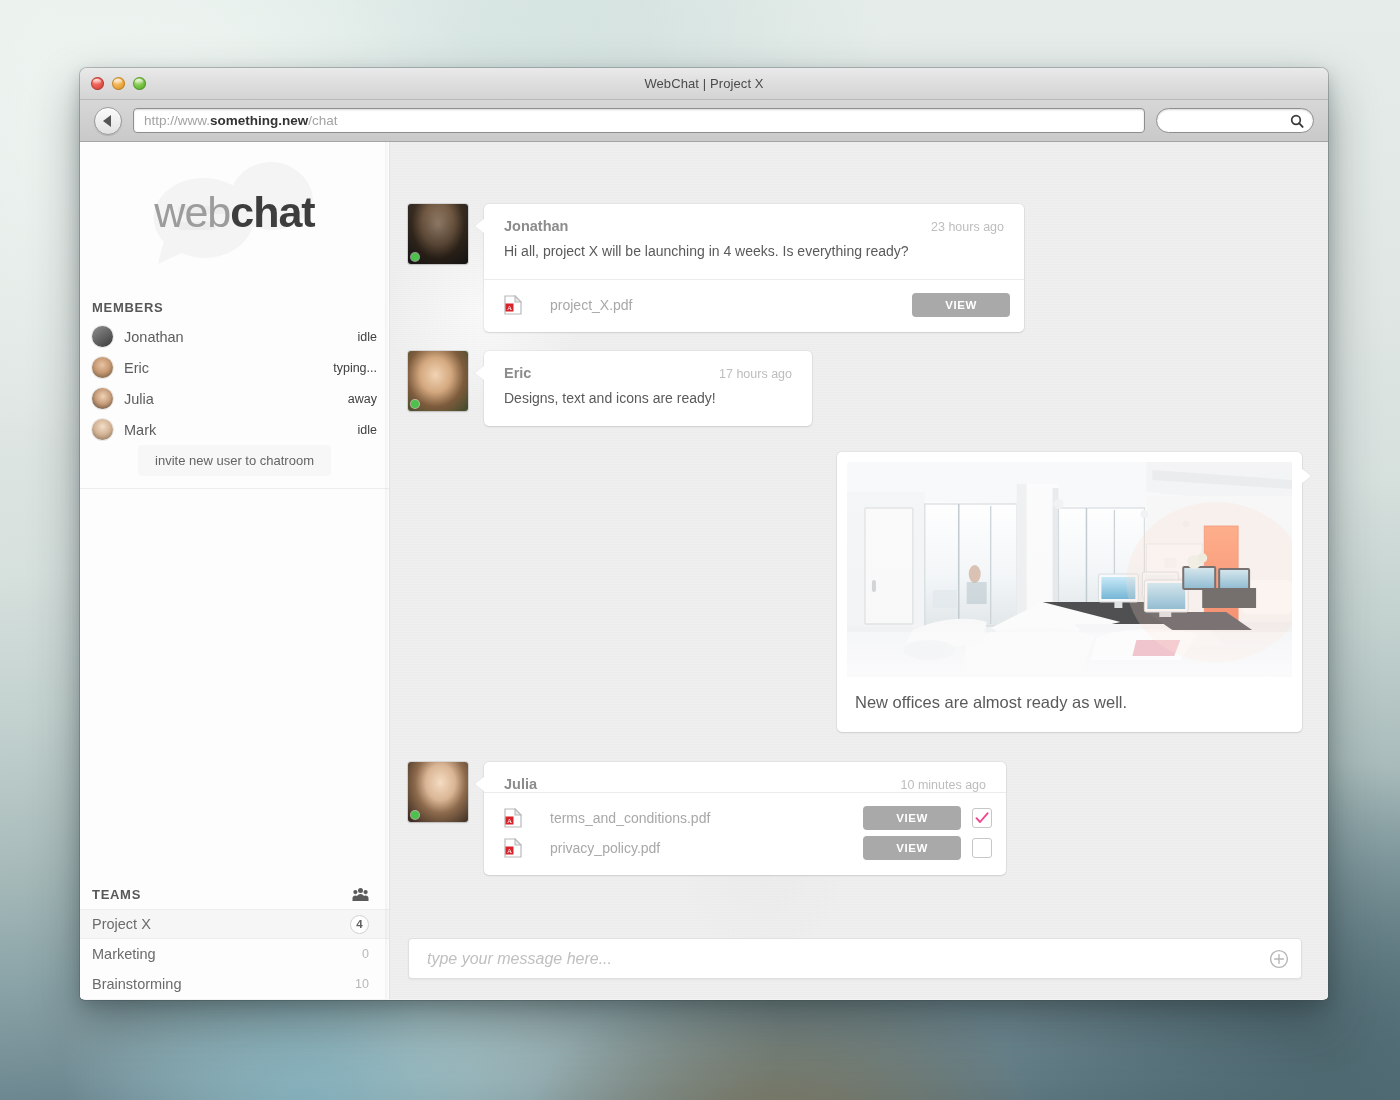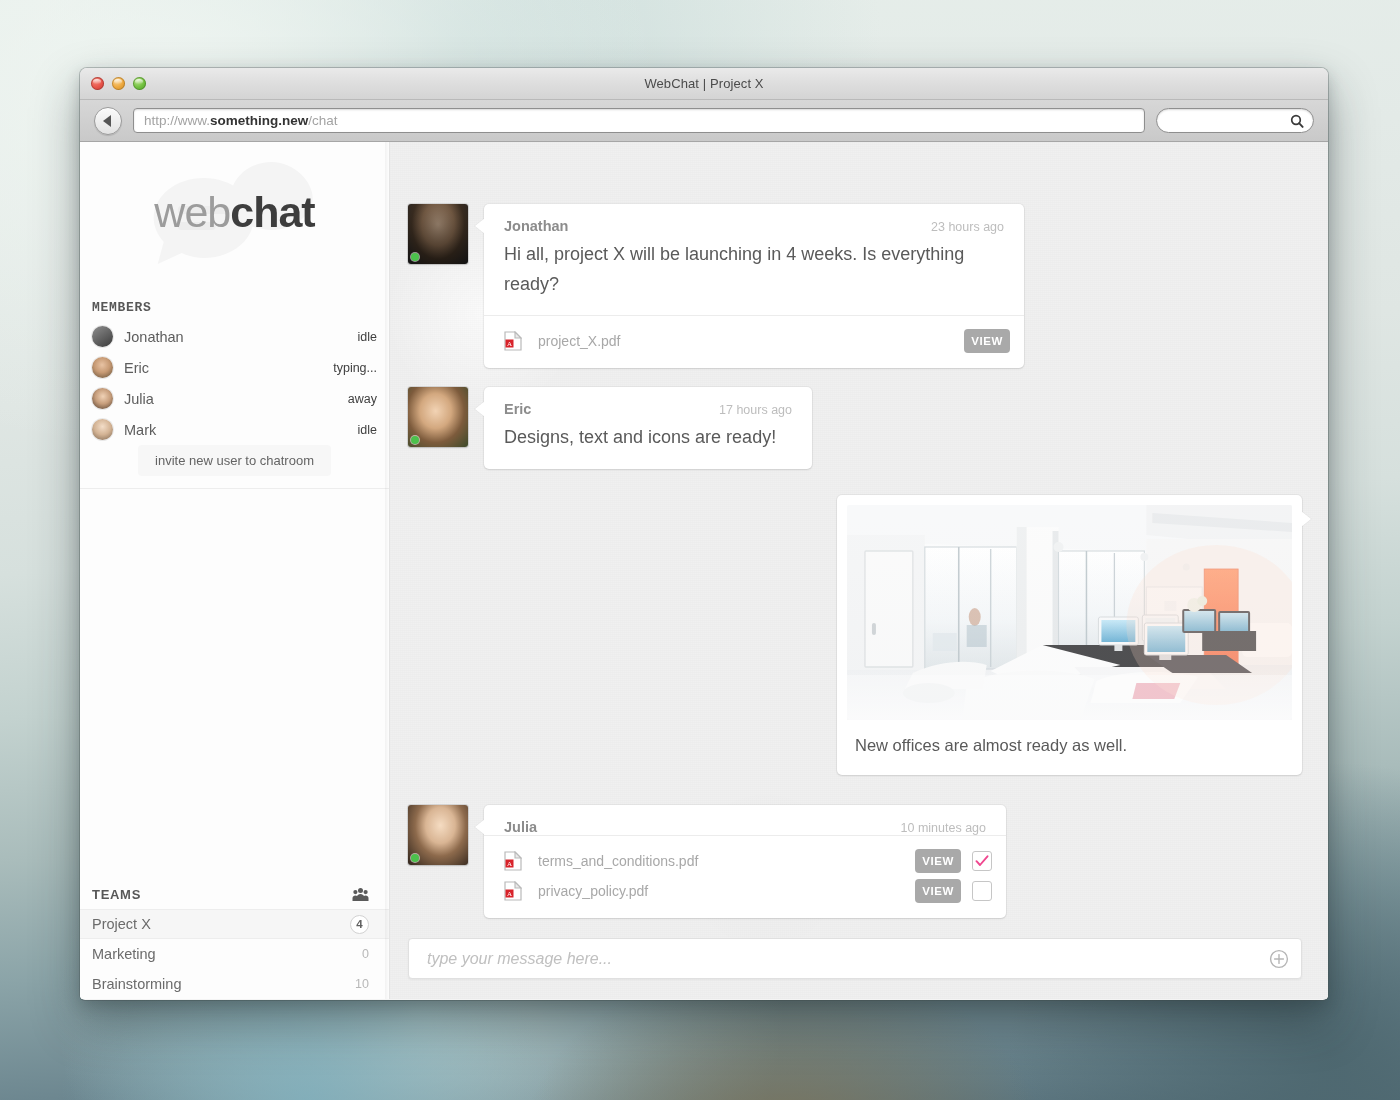--- a/index.html
+++ b/index.html
@@ -203,21 +203,21 @@
   #logo-text .lc { color: #3d3d3d; font-weight: bold; }
 
   .sec-head {
     font-size: 13px;
     font-weight: bold;
     color: #575757;
     letter-spacing: 0.7px;
     padding: 0 0 0 12px;
   }
 
-  #members-head { margin: 18px 0 6px 0; font-family: Liberation Mono, monospace; }
+  #members-head { margin: 18px 0 6px 0; }
 
   #members-list { padding: 0 0 0 0; }
   .member-row {
     display: flex;
     align-items: center;
     height: 31px;
     padding: 0 12px 0 12px;
     cursor: pointer;
   }
   .member-avatar {
@@ -392,52 +392,52 @@
     font-weight: bold;
     color: #8c8c8c;
   }
   .bubble-time {
     font-size: 12.5px;
     color: #bdbdbd;
     margin-left: 30px;
   }
   .bubble-text {
     padding: 6px 20px 16px 20px;
-    font-size: 18px;
+    font-size: 14px;
     line-height: 1.65;
     color: #5a5a5a;
     font-weight: 300;
   }
   .bubble-text.justified { text-align: justify; }
 
   .attach-area {
     border-top: 1px solid #ececec;
     padding: 10px 14px 12px 20px;
   }
   .attach-row {
     display: flex;
     align-items: center;
     padding: 3px 0;
   }
   .pdf-icon { flex: 0 0 18px; display: block; }
   .attach-name {
-    margin-left: 16px;
+    margin-left: 28px;
     font-size: 14px;
     color: #a8a8a8;
     flex: 1 1 auto;
     white-space: nowrap;
   }
   .view-btn {
     flex: 0 0 auto;
     background: #a9a9a9;
     color: #fff;
     font-size: 11.5px;
     font-weight: bold;
     letter-spacing: 0.6px;
-    padding: 6px 7px;
+    padding: 6px 33px;
     border: none;
     border-radius: 4px;
     font-family: inherit;
     cursor: pointer;
   }
   .approve-box {
     flex: 0 0 auto;
     margin-left: 11px;
     width: 20px; height: 20px;
     border: 1px solid #c6c6c6;

